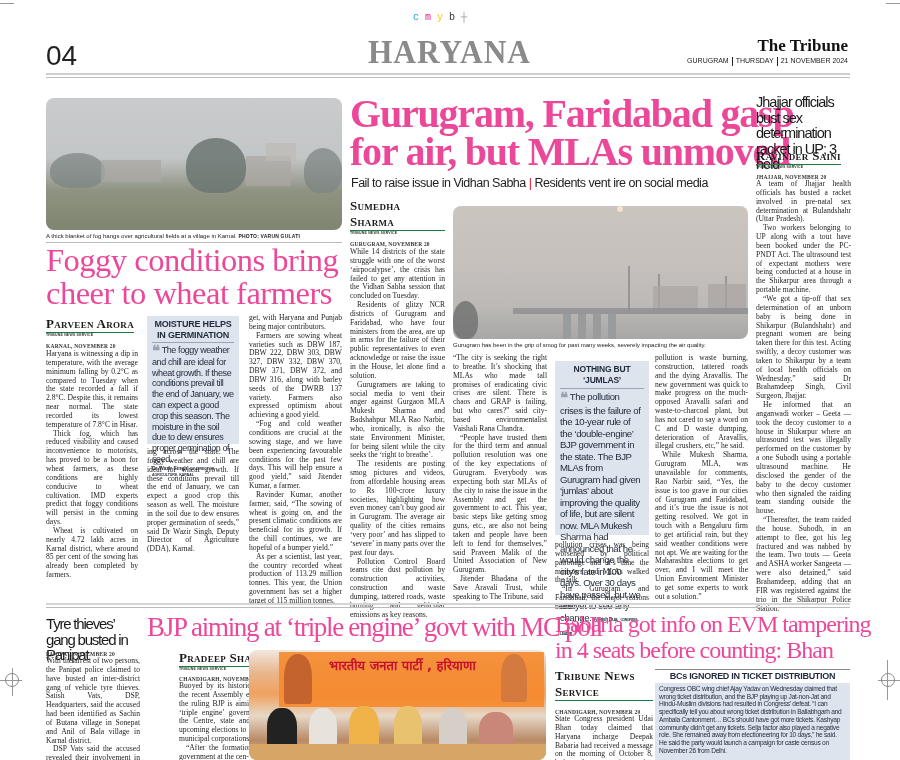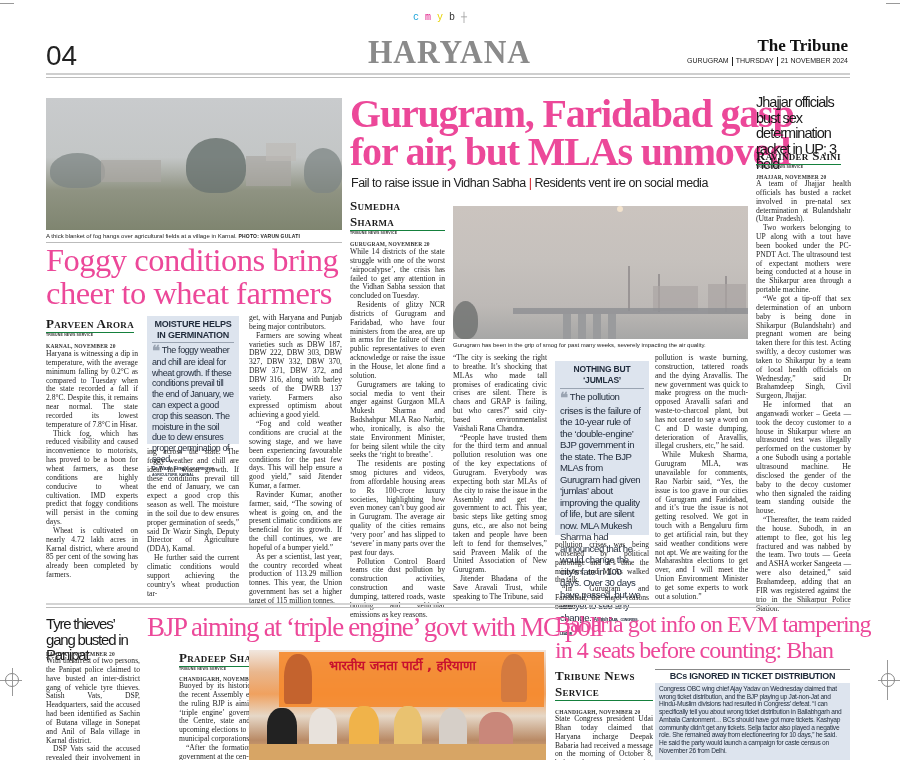--- a/index.html
+++ b/index.html
@@ -20,21 +20,21 @@
   
   .page-num { left:46px; top:40px; font-family:"Liberation Sans", sans-serif; font-size:28px; color:#222; }
   .section-title { left:368px; top:34px; font-family:"Liberation Serif", serif; font-size:33px; color:#8a8a8a; letter-spacing:1px; font-weight:bold; transform:scaleX(0.95); transform-origin:left; }
   .brand { right:52px; top:36px; font-family:"Liberation Serif", serif; font-weight:bold; font-size:17px; color:#111; }
   .dateline { right:52px; top:57px; font-family:"Liberation Sans", sans-serif; font-size:7px; color:#222; white-space:nowrap; }
   .dateline span.sep { display:inline-block; width:1px; height:9px; background:#222; vertical-align:middle; margin:0 3px; }
   .rule-top { left:46px; right:50px; top:73px; height:2px; background:#cfcfcf; }
   .rule-top2 { left:46px; right:50px; top:77px; height:1px; background:#bdbdbd; }
 
   
-  .photo { position:absolute; overflow:hidden; }
+  .photo { position:absolute; overflow:hidden;border-radius:8px; }
   .photo-fog { left:46px; top:98px; width:296px; height:132px;
     background: linear-gradient(180deg,#c9cbcd 0%,#c3c6c6 45%,#a9aca4 58%,#8f9382 70%,#7f8570 100%); }
   .tree { position:absolute; border-radius:50% 50% 40% 40%; background:#7d8684; opacity:.75; }
   .house { position:absolute; background:#a9a7a2; opacity:.7; }
   .photo-smog { left:453px; top:206px; width:295px; height:133px;
     background: linear-gradient(180deg,#cbc4bf 0%,#c6c1bd 40%,#bdb9b6 75%,#a7a7a6 100%); }
   .bridge { position:absolute; left:60px; right:0; top:102px; height:6px; background:#8d8f92; opacity:.8; }
   .pillar { position:absolute; top:108px; width:8px; height:25px; background:#9a9b9d; }
   .tower { position:absolute; width:2px; background:#9a9595; }
   .sun { position:absolute; width:6px; height:6px; border-radius:50%; background:#f3e3cd; left:164px; top:0; }
@@ -122,21 +122,20 @@
 </div>
 
 <div class="quote-box" style="left:147px;top:316px;width:92px;height:128px;">
   <div class="quote-title" style="border-bottom:1px solid #9aa4b2;padding-bottom:2px;">MOISTURE HELPS IN GERMINATION</div>
   <div class="quote-text" style="margin-top:2px;font-size:9px;line-height:10.8px;"><span class="quote-mark">❝</span> <span>The foggy weather and chill are ideal for wheat growth. If these conditions prevail till the end of January, we can expect a good crop this season. The moisture in the soil due to dew ensures proper germination of seed.</span></div>
   <div class="quote-attr"><span>Dr Wazir Singh,</span> <span style="font-size:3.5px">DY DIRECTOR, AGRICULTURE, KARNAL</span></div>
 </div>
 
 <div class="abs body" style="left:147px;top:448px;width:92px;">
   <p>ing across the state. The foggy weather and chill are ideal for wheat growth. If these conditions prevail till the end of January, we can expect a good crop this season as well. The moisture in the soil due to dew ensures proper germination of seeds,” said Dr Wazir Singh, Deputy Director of Agriculture (DDA), Karnal.</p>
-  <p>He further said the current climatic conditions would support achieving the country’s wheat production tar-</p>
 </div>
 
 <div class="abs body" style="left:249px;top:314px;width:93px;">
   <p>get, with Haryana and Punjab being major contributors.</p>
   <p>Farmers are sowing wheat varieties such as DBW 187, DBW 222, DBW 303, DBW 327, DBW 332, DBW 370, DBW 371, DBW 372, and DBW 316, along with barley seeds of the DWRB 137 variety. Farmers also expressed optimism about achieving a good yield.</p>
   <p>“Fog and cold weather conditions are crucial at the sowing stage, and we have been experiencing favourable conditions for the past few days. This will help ensure a good yield,” said Jitender Kumar, a farmer.</p>
   <p>Ravinder Kumar, another farmer, said, “The sowing of wheat is going on, and the present climatic conditions are beneficial for its growth. If the chill continues, we are hopeful of a bumper yield.”</p>
   <p>As per a scientist, last year, the country recorded wheat production of 113.29 million tonnes. This year, the Union government has set a higher target of 115 million tonnes.</p>
 </div>
 

